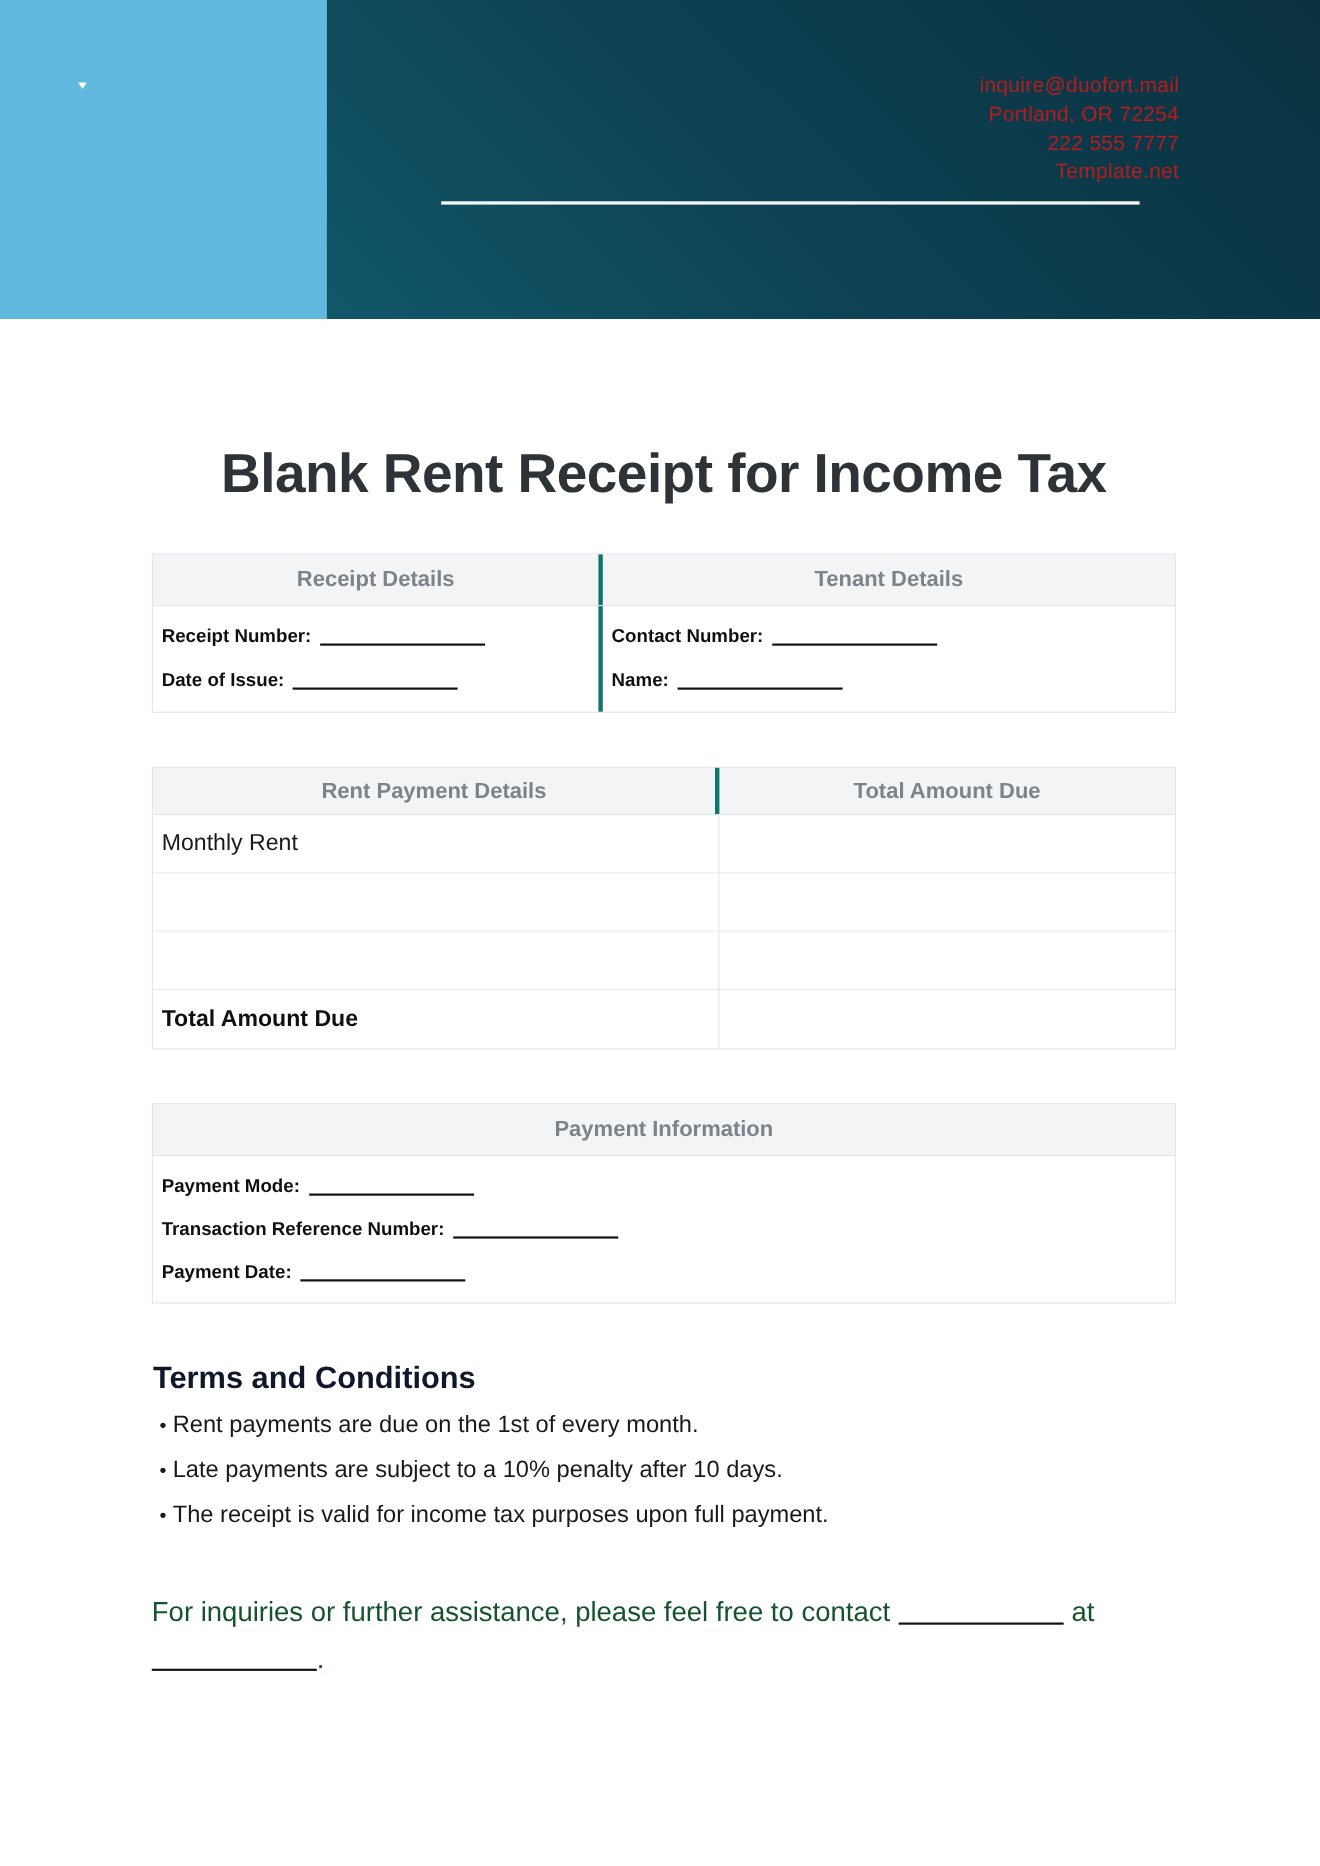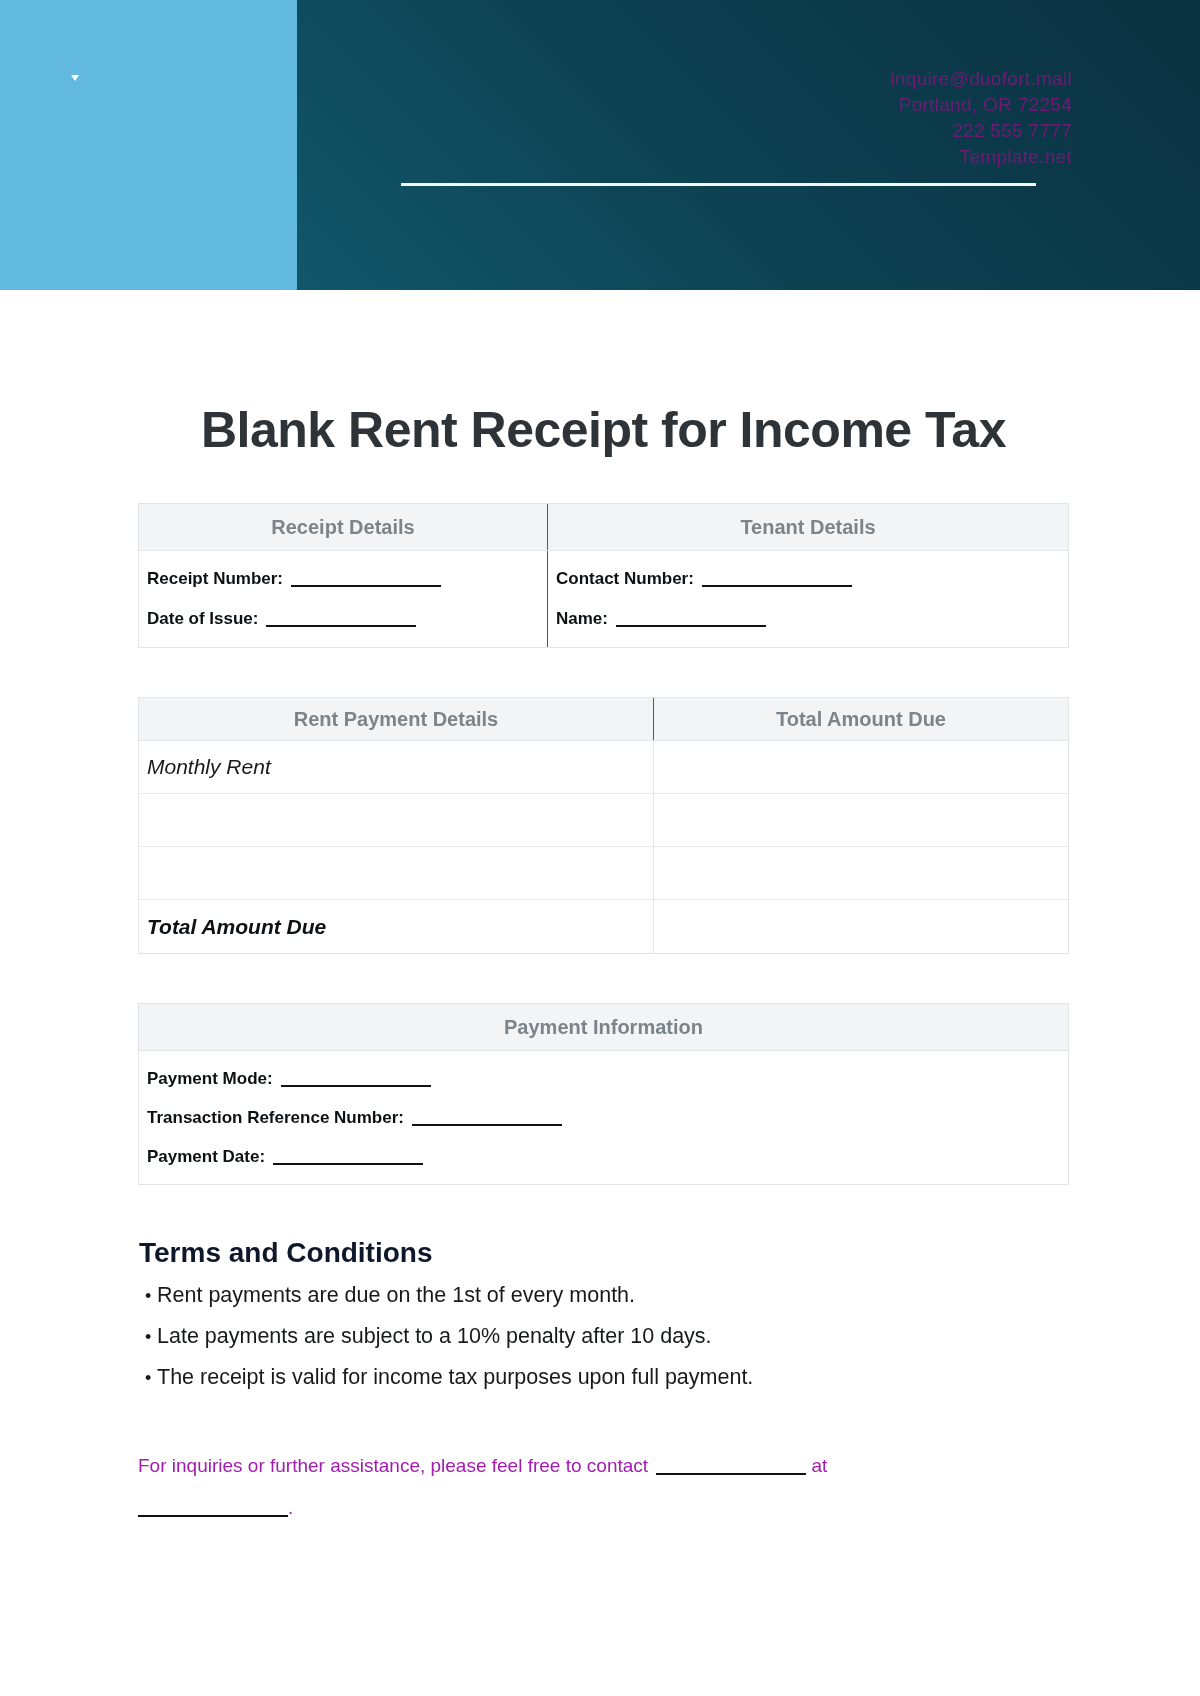--- a/index.html
+++ b/index.html
@@ -22,38 +22,38 @@
     display:flex; flex-direction:column; align-items:center; justify-content:center;
   }
   .logo-line1 { color:#ffffff; font-size:27px; font-weight:300; letter-spacing:1.5px; line-height:30px; }
   .logo-line2 { color:#ffffff; font-size:27px; font-weight:700; letter-spacing:1.5px; line-height:30px; }
   .logo-accent-dot {
     position:absolute; left:71px; top:75px; width:0; height:0;
     border-left:4px solid transparent; border-right:4px solid transparent; border-top:6px solid #ffffff;
   }
   .contact {
     position:absolute; right:128px; top:66px; text-align:right;
-    color:#701a75; font-size:19px; line-height:26px; letter-spacing:0.3px; font-weight:400;
+    color:#b91c1c; font-size:19px; line-height:26px; letter-spacing:0.3px; font-weight:400;
   }
   .header-line { position:absolute; left:401px; top:183px; width:635px; height:3px; background:#f4f7f8; }
 
   
   .doc-title {
     position:absolute; left:138px; top:405px; width:931px; text-align:center;
     font-size:50px; font-weight:700; color:#2e3338; letter-spacing:-0.5px; line-height:50px;
   }
 
   
   .tbl { position:absolute; left:138px; width:931px; border:1px solid #e2e4e7; background:#ffffff; }
   .tbl-header-row { display:flex; background:#f3f4f6; border-bottom:1px solid #e2e4e7; }
   .tbl-header-cell {
     display:flex; align-items:center; justify-content:center;
     color:#7b848b; font-weight:700; font-size:20px;
   }
-  .v-divide { border-right:1px solid #0f766e; }
+  .v-divide { border-right:4px solid #0f766e; }
 
   
   .tbl-receipt { top:503px; }
   .tbl-receipt .tbl-header-cell { height:46px; }
   .tbl-receipt .c1 { width:409px; }
   .tbl-receipt .c2 { width:520px; flex:1; }
   .tbl-body-row { display:flex; }
   .fields-cell { padding:8px 0 8px 8px; }
   .field-line { line-height:40px; font-size:17px; font-weight:700; color:#0e1114; white-space:nowrap; }
 
@@ -61,42 +61,42 @@
   .blank {
     display:inline-block; width:150px; height:2px;
     border-bottom:2.5px solid #101316; margin-left:8px; transform:translateY(3px);
   }
 
   
   .tbl-rent { top:697px; }
   .tbl-rent .tbl-header-cell { height:42px; }
   .tbl-rent .c1 { width:515px; }
   .tbl-rent .c2 { width:414px; flex:1; }
-  .rent-row { display:flex; height:53px; border-bottom:1px solid #e8eaec;font-style:italic; }
+  .rent-row { display:flex; height:53px; border-bottom:1px solid #e8eaec; }
   .rent-row:last-child { border-bottom:none; }
   .rent-cell-left { width:515px; display:flex; align-items:center; padding-left:8px;
     font-size:21px; color:#17191c; border-right:1px solid #e2e4e7; }
   .rent-cell-right { flex:1; }
   .rent-label-bold { font-weight:700; color:#0e1114; }
 
   
   .tbl-payment { top:1003px; }
   .tbl-payment .tbl-header-cell { height:46px; width:100%; }
   .payment-body { padding:8px 0 8px 8px; }
   .payment-body .field-line { line-height:39px; }
 
   
   .terms { position:absolute; left:139px; top:1240px; width:930px; }
   .terms-heading { font-size:28px; font-weight:700; color:#0f172a; line-height:26px; }
   .terms-list { list-style:none; margin-top:9px; }
   .terms-item { display:flex; align-items:baseline; line-height:40px; font-size:21.5px; color:#17191c; }
   .bullet-dot { width:18px; text-align:left; padding-left:6px; font-size:18px; color:#17191c; flex:0 0 18px; }
 
   
-  .footer { position:absolute; left:138px; top:1445px; width:931px; font-size:19px; color:#a21caf; }
+  .footer { position:absolute; left:138px; top:1445px; width:931px; font-size:25px; color:#14532d; }
   .footer-line { line-height:42px; }
 </style>
 </head>
 <body>
 
 <div class="page">
 
   <div class="header">
     <div class="header-blue"></div>
     <div class="header-teal"></div>

